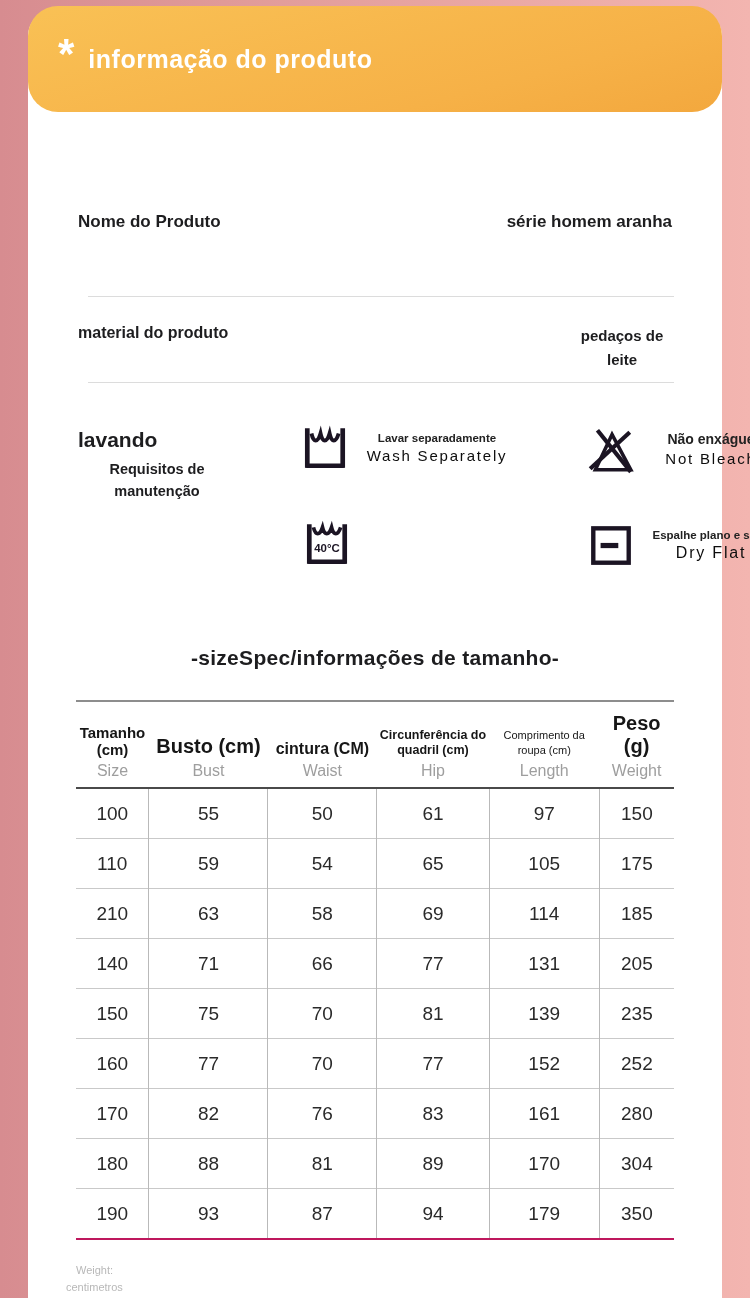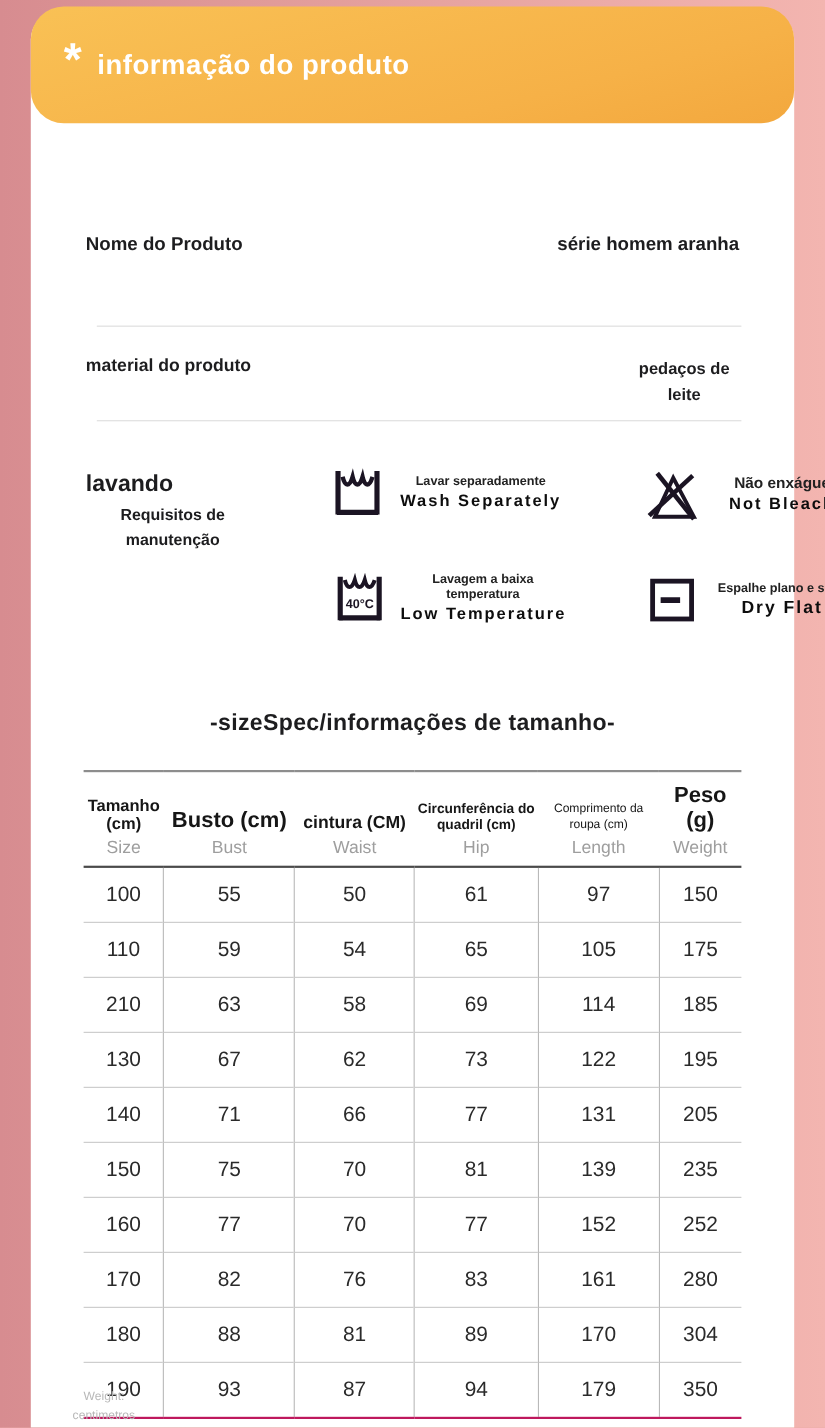--- a/index.html
+++ b/index.html
@@ -29,21 +29,21 @@
   .wash-subtitle{position:absolute;left:34px;top:48px;width:134px;text-align:center;
         font-size:14.5px;font-weight:600;line-height:22px;}
   .care-item{position:absolute;display:flex;align-items:center;}
   .ci1{left:244px;top:12px;align-items:center;} .ci2{left:530px;top:14px;}
   .ci3{left:246px;top:108px;} .ci4{left:530px;top:110px;}
   .care-icon{width:50px;height:50px;flex:none;}
   .care-text{margin-left:12px;text-align:center;}
   .ci1 .care-text,.ci3 .care-text{width:150px;}
   .ci2 .care-text,.ci4 .care-text{width:126px;}
   .care-pt{font-size:11.5px;font-weight:600;color:#222;line-height:14px;}
-  .care-en{font-size:15px;font-weight:700;color:#0d0d0d;letter-spacing:1.8px;margin-top:2px;white-space:nowrap;}
+  .care-en{font-size:15px;font-weight:400;color:#0d0d0d;letter-spacing:1.8px;margin-top:2px;white-space:nowrap;}
 
   .size-heading{position:absolute;left:0;right:0;top:636px;text-align:center;
         font-size:21px;font-weight:700;letter-spacing:.3px;}
 
   .table-wrap{position:absolute;left:48px;right:48px;top:690px;}
   table{width:100%;border-collapse:collapse;table-layout:fixed;}
   thead th{border-top:2px solid #8d8d8d;border-bottom:2px solid #4a4a4a;
         vertical-align:bottom;padding:10px 2px 7px 2px;font-weight:400;}
   .pt{color:#161616;}
   .c0 .pt{font-size:15px;font-weight:700;}
@@ -111,24 +111,20 @@
       </div>
 
       <div class="care-item ci3">
         <svg class="care-icon" viewBox="0 0 48 48">
           <line class="icon-stroke" x1="7" y1="6" x2="7" y2="44" stroke-width="4.5"></line>
           <line class="icon-stroke" x1="41" y1="6" x2="41" y2="44" stroke-width="4.5"></line>
           <line class="icon-stroke" x1="6" y1="42" x2="42" y2="42" stroke-width="4.5"></line>
           <path class="icon-stroke" d="M11 9 c2 8 6 8 8.7 0 c2 8 6 8 8.7 0 c2 8 6 8 8.7 0" stroke-width="3.6"></path>
           <text x="24" y="33" text-anchor="middle" font-size="11" font-weight="bold" fill="#1b1423">40°C</text>
         </svg>
-        <div class="care-text">
-          <div class="care-pt">Lavagem a baixa temperatura</div>
-          <div class="care-en">Low Temperature</div>
-        </div>
       </div>
 
       <div class="care-item ci4">
         <svg class="care-icon" viewBox="0 0 48 48">
           <rect class="icon-stroke" x="7" y="8" width="34" height="33" stroke-width="4.2"></rect>
           <line class="icon-stroke" x1="14" y1="24.5" x2="31" y2="24.5" stroke-width="5"></line>
         </svg>
         <div class="care-text">
           <div class="care-pt">Espalhe plano e seco</div>
           <div class="care-en" style="font-size:16px;">Dry Flat</div>
@@ -195,28 +191,20 @@
             </tr>
             <tr>
               <td>210</td>
               <td>63</td>
               <td>58</td>
               <td>69</td>
               <td>114</td>
               <td>185</td>
             </tr>
             <tr>
-              <td>130</td>
-              <td>67</td>
-              <td>62</td>
-              <td>73</td>
-              <td>122</td>
-              <td>195</td>
-            </tr>
-            <tr>
               <td>140</td>
               <td>71</td>
               <td>66</td>
               <td>77</td>
               <td>131</td>
               <td>205</td>
             </tr>
             <tr>
               <td>150</td>
               <td>75</td>

